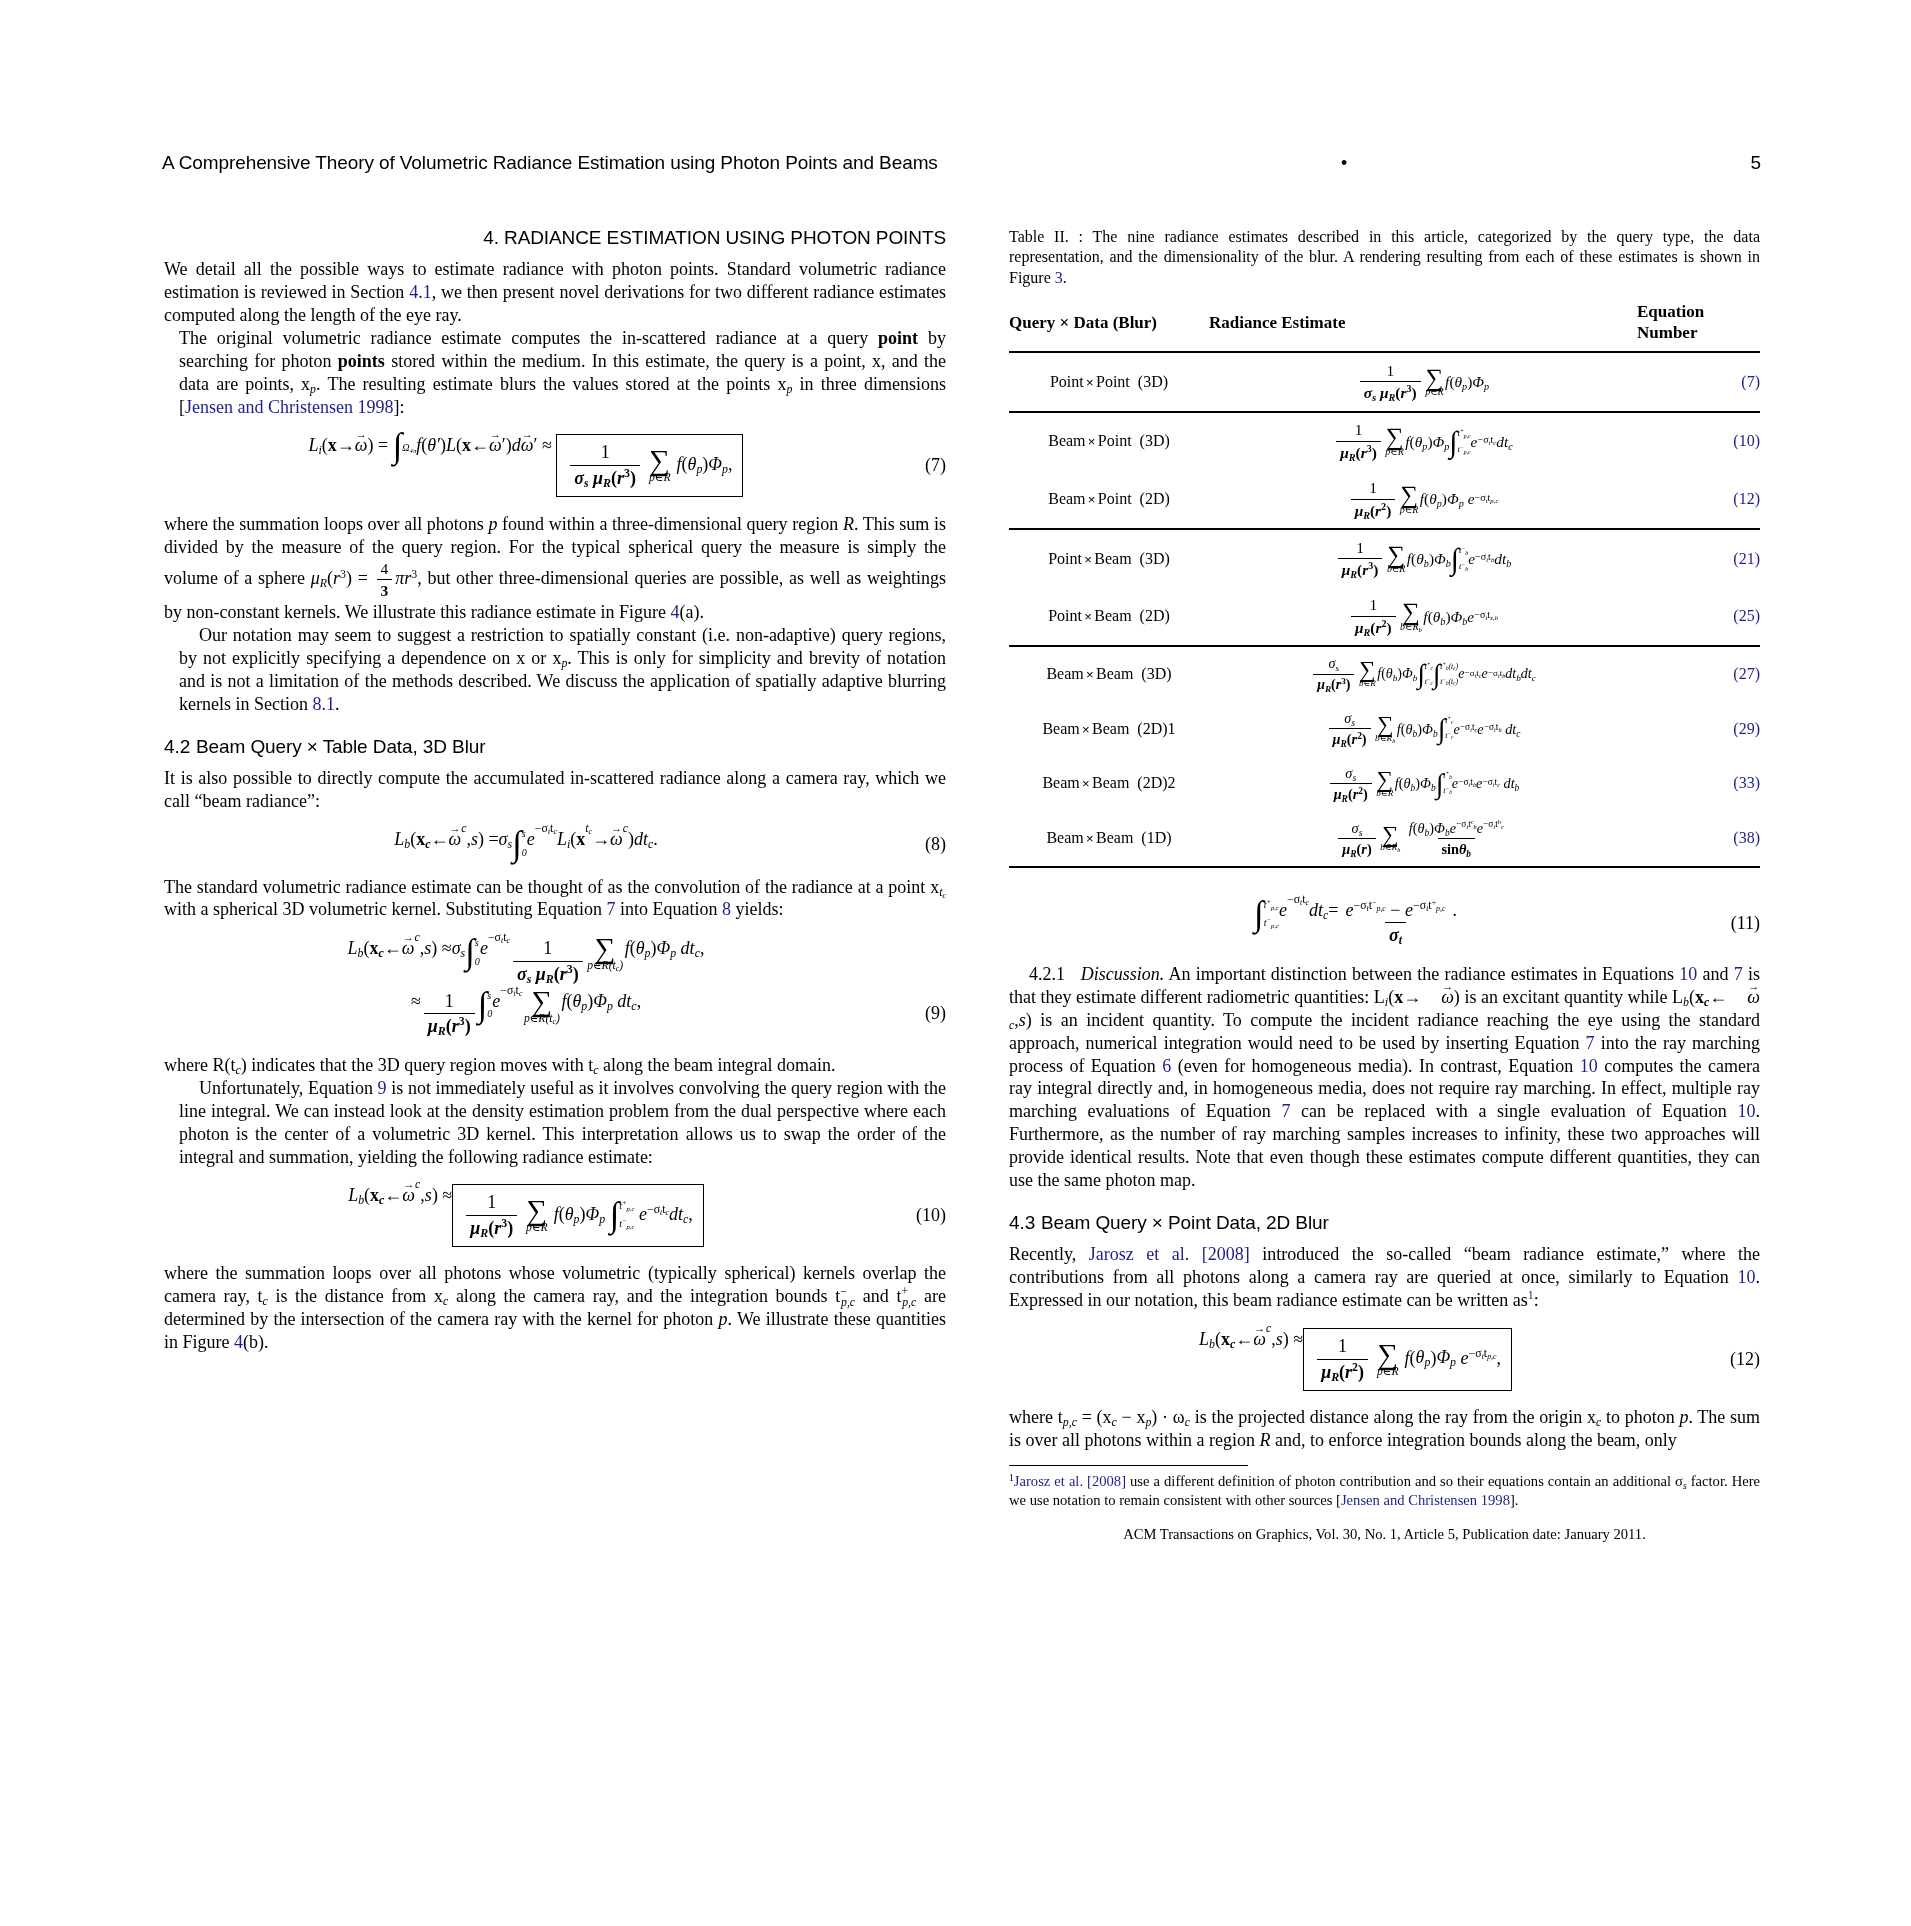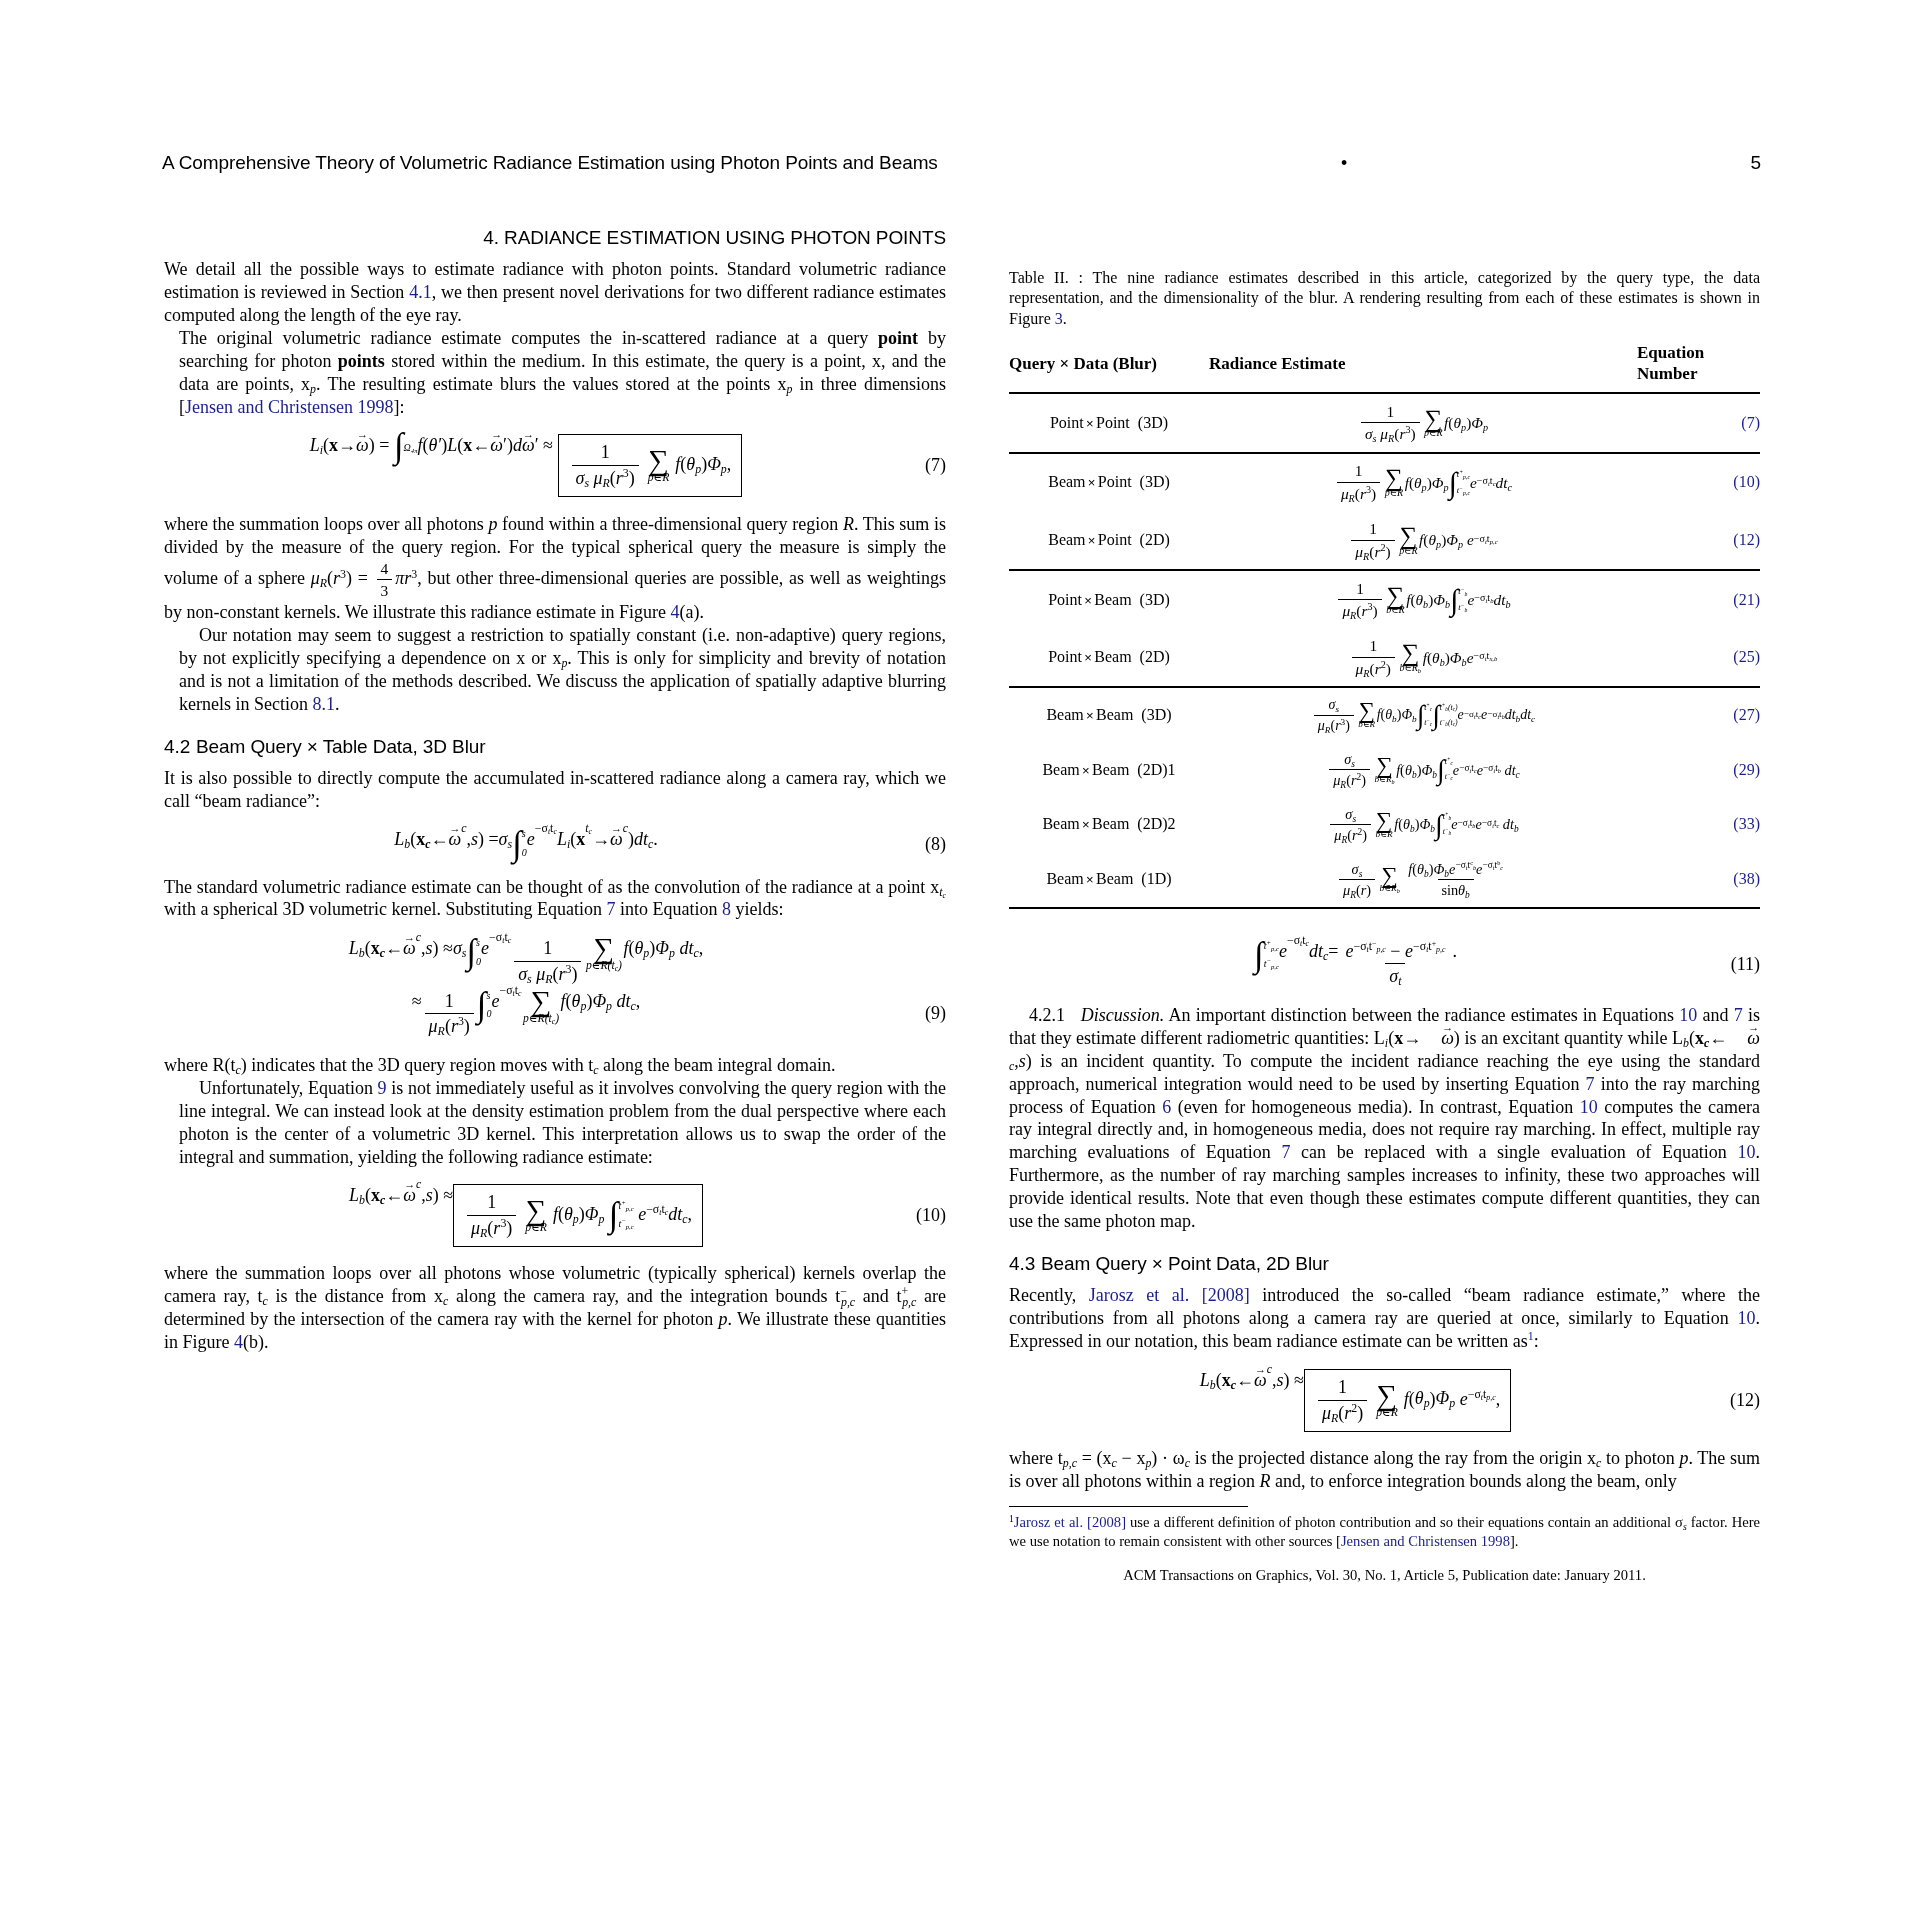--- a/index.html
+++ b/index.html
@@ -40,21 +40,21 @@
     position:absolute;
     top: 227px;
     width: 782px;
     font-size: 18px;
     line-height: 1.275;
     text-align: justify;
     text-justify: inter-word;
     hyphens: auto;
   }
   .col-left  { left: 164px; }
-  .col-right { left: 1009px; width: 751px; margin-top: 41px; }
+  .col-right { left: 1009px; width: 751px; }
 
   h2.sec {
     font-family:"Liberation Sans","DejaVu Sans",sans-serif;
     font-size: 19px;
     font-weight: 400;
     margin: 0 0 10px 0;
     line-height: 1.12;
     text-align:right;
     letter-spacing:-0.1px;
   }
@@ -95,21 +95,21 @@
     margin: 15.4px 0 15.4px 0;
     font-size: 18px;
     text-indent:0;
   }
   .eq .eqbody { flex: 1 1 auto; display:flex; justify-content:center; align-items:flex-start; }
   .eq .eqnum  { flex: 0 0 auto; width: 58px; text-align:right; font-style:normal;}
   .boxed { border: 1.5px solid #000; padding: 6.2px 10px 6.2px 10px; display:inline-block; }
 
   .frac { display:inline-flex; flex-direction:column; align-items:center; vertical-align:middle; margin:0 3.1px; }
   .frac .num { padding: 0 3.9px 0.8px 3.9px; }
-  .frac .den { padding: 1.2px 3.9px 0 3.9px; border-top: 1.3px solid #000; }
+  .frac .den { padding: 1.2px 3.9px 0 3.9px; border-top: 1.3px solid #000; font-weight: bold; }
   .bigsum { font-size: 1.62em; line-height:0.8; position:relative; display:inline-flex; flex-direction:column; align-items:center; vertical-align:middle; margin:0 1.5px;}
   .bigsum .lim { font-size: 0.40em; font-style:italic; margin-top: 0.8px;}
   .intw { display:inline-flex; align-items:center; vertical-align:middle;}
   .intw .ibars { display:inline-flex; flex-direction:column; align-items:flex-start; justify-content:center; font-size:0.56em; font-style:italic; }
   .intw .ibars .top { margin-bottom: 0.30em; }
   .intw .ibars .bot { margin-top: 0.30em; }
   .intglyph { font-size:1.95em; line-height:0.70; font-family:"Liberation Serif",serif; font-style:italic; }
 
   
   .tblcap { font-size: 16px; line-height:1.28; text-align:justify; margin:0 0 6.2px 0; }

